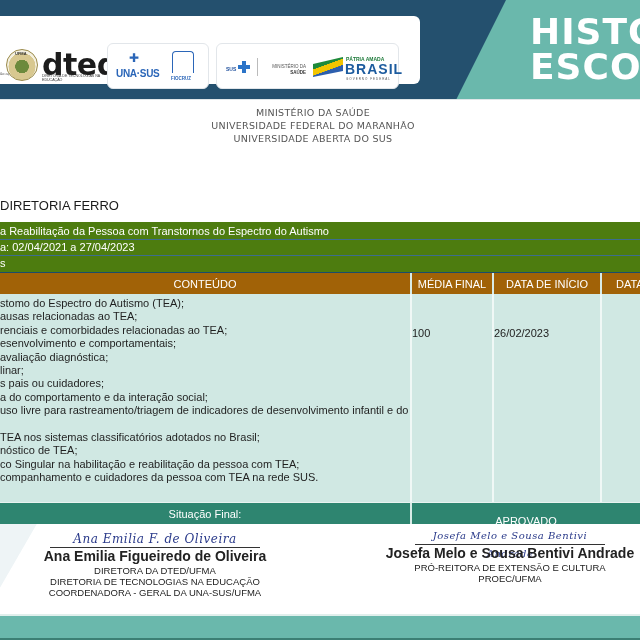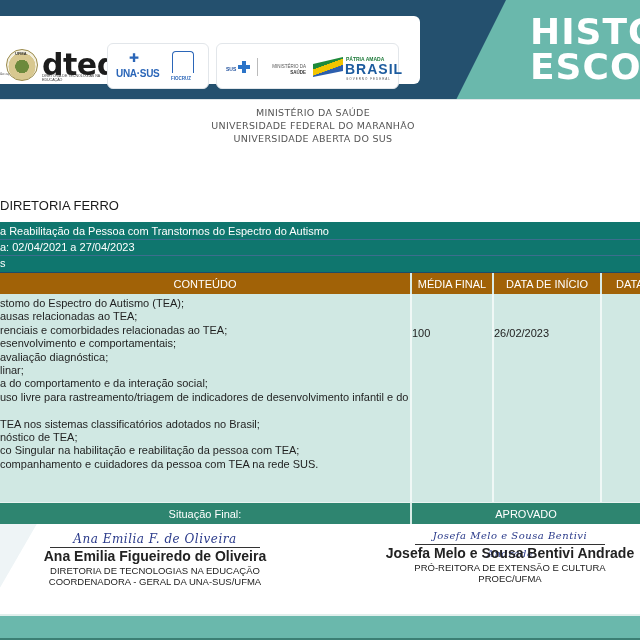--- a/index.html
+++ b/index.html
@@ -40,21 +40,21 @@
     .brasil-sub { position: absolute; left: 129px; top: 33px; font-size: 3px; color: #555; letter-spacing: 1px; }
 
     .header-bottom-line { position: absolute; left: 0; top: 99px; width: 640px; height: 1px; background: #dfe6e8; }
 
     
     .inst { position: absolute; left: 0; top: 106px; width: 624px; text-align: center; font-size: 9.5px; line-height: 13px; color: #555; letter-spacing: 0.3px; font-family: "DejaVu Sans", sans-serif; }
     .inst div { transform: translateX(1px); }
 
     
     .student-name { position: absolute; left: 0; top: 198px; font-size: 13px; color: #1b1b1b; }
-    .course-bar { position: absolute; left: 0; top: 222px; width: 640px; height: 57px; background: #0f766e; }
+    .course-bar { position: absolute; left: 0; top: 222px; width: 640px; height: 57px; background: #4d7c0f; }
     .course-line { position: absolute; left: 0; font-size: 11px; color: #ffffff; white-space: nowrap; }
     .cl1 { top: 3px; }
     .cl2 { top: 19px; }
     .cl3 { top: 35px; }
     .course-div { position: absolute; left: 0; width: 640px; height: 1px; background: #3c6d8e; }
 
     
     .tbl-header { position: absolute; left: 0; top: 272px; width: 640px; height: 22px; background: #a16207; border-top: 1px solid #1b4c6b; }
     .th { position: absolute; top: 0; height: 22px; line-height: 22px; font-size: 11px; color: #ffffff; text-align: center; white-space: nowrap; overflow: hidden; }
     .th-sep { position: absolute; top: 0; width: 2px; height: 22px; background: #d8ebe6; }
@@ -152,47 +152,49 @@
 </div>
 
 <div class="tbl-body">
   <div class="content-list">
     <div class="content-line">stomo do Espectro do Autismo (TEA);</div>
     <div class="content-line">ausas relacionadas ao TEA;</div>
     <div class="content-line">renciais e comorbidades relacionadas ao TEA;</div>
     <div class="content-line">esenvolvimento e comportamentais;</div>
     <div class="content-line"> avaliação diagnóstica;</div>
     <div class="content-line">linar;</div>
+    <div class="content-line">s pais ou cuidadores;</div>
     <div class="content-line">a do comportamento e da interação social;</div>
     <div class="content-line">uso livre para rastreamento/triagem de indicadores de desenvolvimento infantil e dos</div>
     <div class="content-line"></div>
     <div class="content-line">TEA nos sistemas classificatórios adotados no Brasil;</div>
     <div class="content-line">nóstico de TEA;</div>
     <div class="content-line">co Singular na habilitação e reabilitação da pessoa com TEA;</div>
     <div class="content-line">companhamento e cuidadores da pessoa com TEA na rede SUS.</div>
   </div>
   <div class="td-sep" style="left:410px;"></div>
   <div class="cell-center" style="left:412px; width:80px;">100</div>
   <div class="td-sep" style="left:492px;"></div>
   <div class="cell-center" style="left:494px; width:106px;">26/02/2023</div>
   <div class="td-sep" style="left:600px;"></div>
   <div class="cell-center" style="left:602px; width:60px;"></div>
 </div>
 
 <div class="final-row">
   <div class="final-cell" style="left:0; width:410px;">Situação Final:</div>
   <div class="final-sep"></div>
-  <div class="final-cell" style="left:412px; width:228px;">APROVADO</div>
+  <div class="final-cell" style="left:412px; width:228px;margin-top:7px;">APROVADO</div>
 </div>
 
 <div class="sig-area">
   <div class="sig-deco"></div>
   <div class="sig-block sig-left">
     <div class="sig-scrawl">Ana Emilia F. de Oliveira</div>
     <div class="sig-name">Ana Emilia Figueiredo de Oliveira</div>
+    <div class="sig-role">DIRETORA DA DTED/UFMA</div>
     <div class="sig-role">DIRETORIA DE TECNOLOGIAS NA EDUCAÇÃO</div>
     <div class="sig-role">COORDENADORA - GERAL DA UNA-SUS/UFMA</div>
   </div>
   <div class="sig-block sig-right">
     <div class="sig-scrawl">Josefa Melo e Sousa Bentivi Andrade</div>
     <div class="sig-name">Josefa Melo e Sousa Bentivi Andrade</div>
     <div class="sig-role">PRÓ-REITORA DE EXTENSÃO E CULTURA</div>
     <div class="sig-role">PROEC/UFMA</div>
   </div>
 </div>

